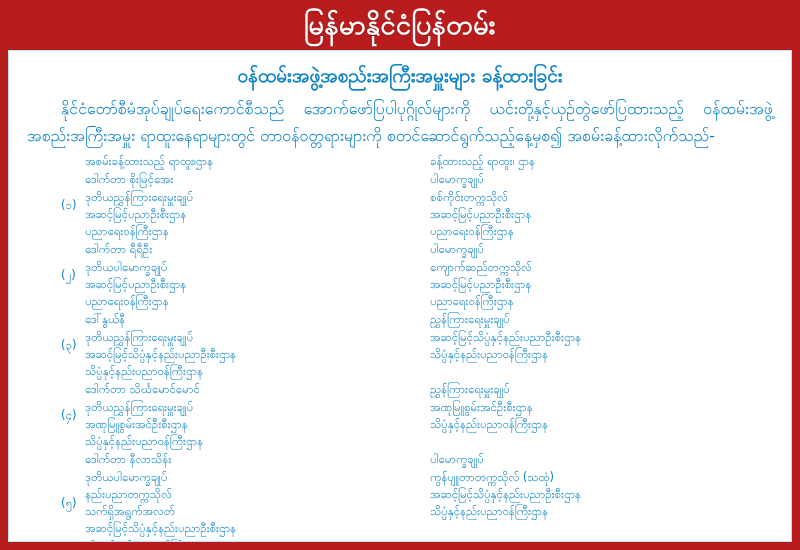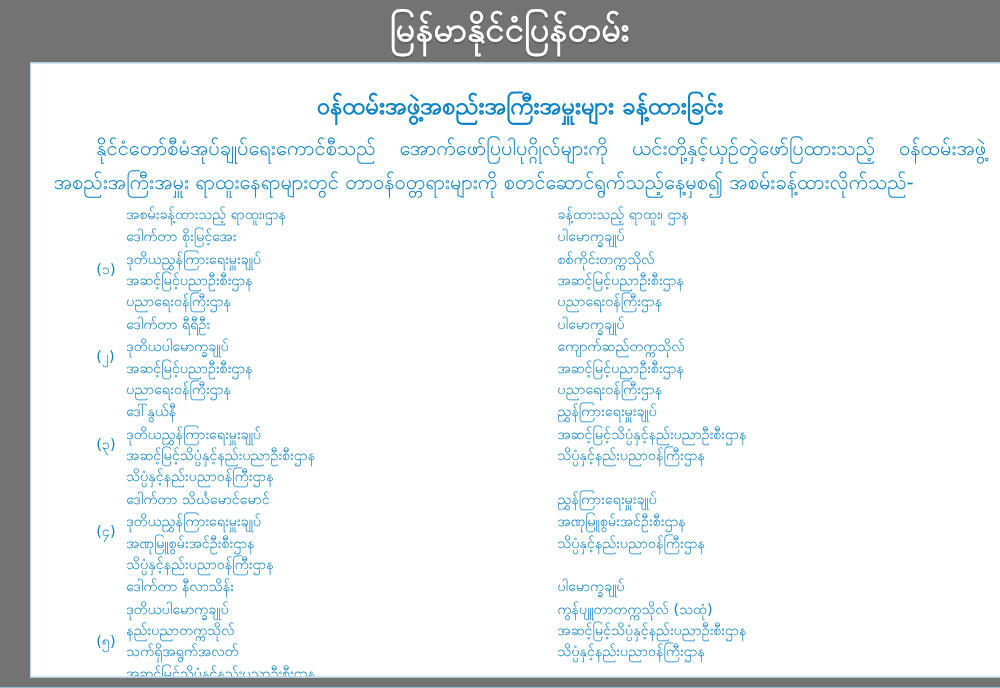--- a/index.html
+++ b/index.html
@@ -10,23 +10,23 @@
     width: 800px;
     height: 550px;
     background: #2ab0e8;
     font-family: "DejaVu Sans", "Liberation Sans", sans-serif;
     overflow: hidden;
   }
   .page {
     position: relative;
     width: 800px;
     height: 550px;
-    background: #737373;
+    background: #b91c1c;
     box-sizing: border-box;
-    padding: 6px 8px 8px 24px;
+    padding: 6px 8px 8px 8px;
   }
   .banner {
     text-align: center;
     color: #ffffff;
     font-size: 27px;
     font-weight: bold;
     letter-spacing: 0.5px;
     line-height: 1.25;
     padding: 2px 0 8px 0;
     text-shadow: 0 1px 1px rgba(0,0,0,0.18);
@@ -40,21 +40,21 @@
     padding: 10px 18px 8px 18px;
     overflow: hidden;
     position: relative;
   }
   .doc-title {
     text-align: center;
     color: #1184c4;
     font-size: 19px;
     font-weight: bold;
     line-height: 1.35;
-    margin: 12px 0 8px 0;
+    margin: 2px 0 8px 0;
   }
   .intro {
     color: #1184c4;
     font-size: 16px;
     line-height: 1.65;
     text-align: justify;
     margin: 0 0 4px 0;
   }
   .intro .indent { display: inline-block; width: 34px; }
   .entries {

